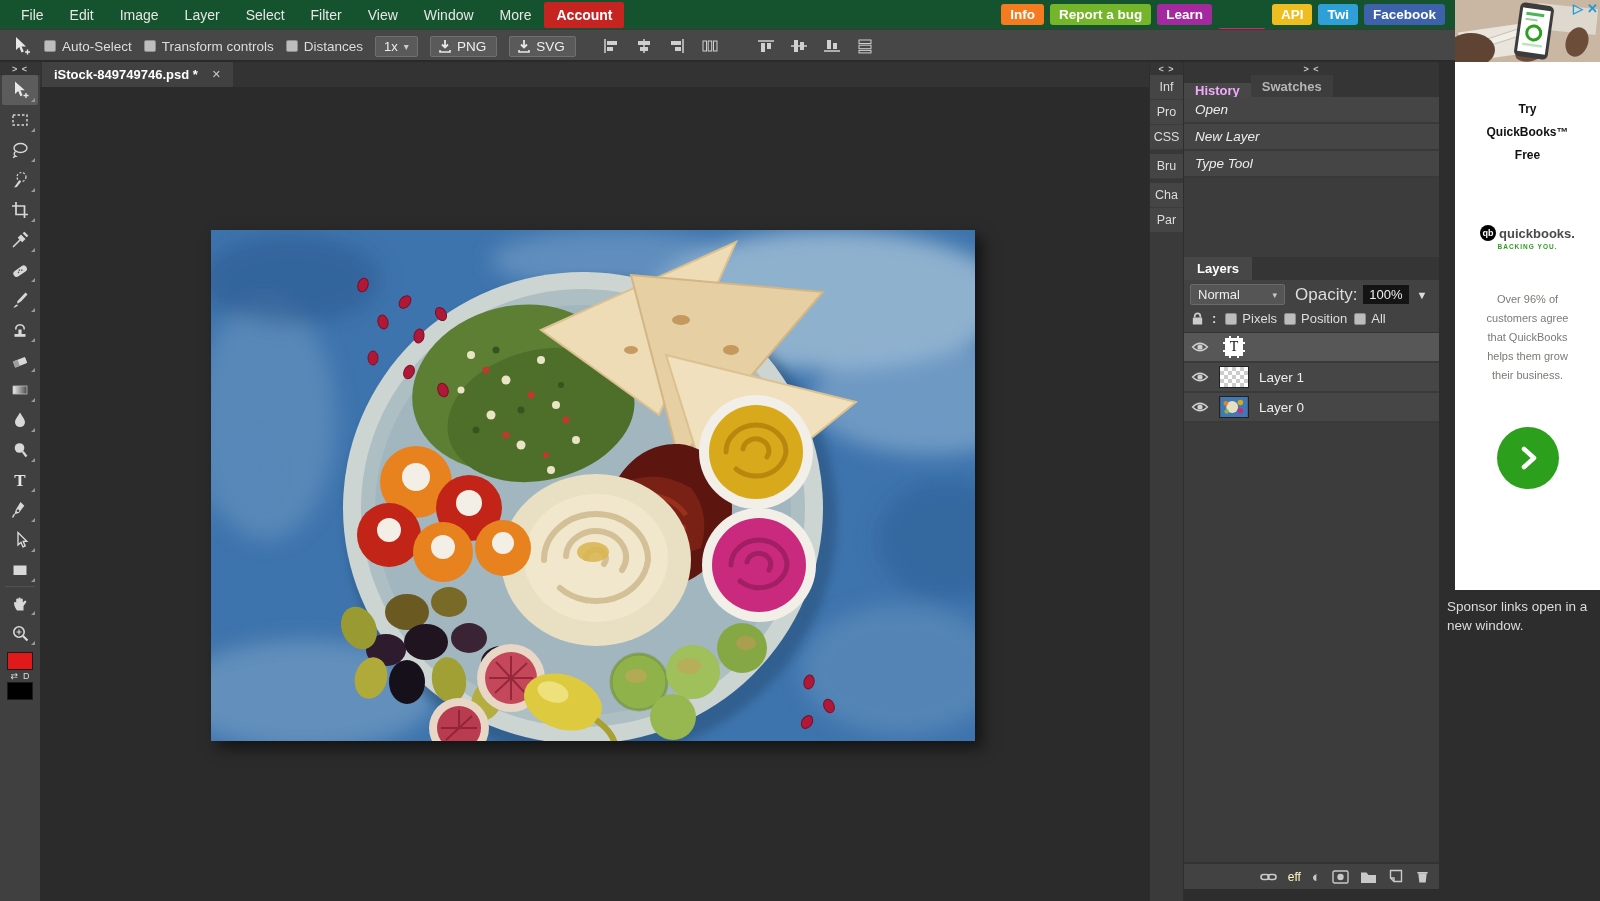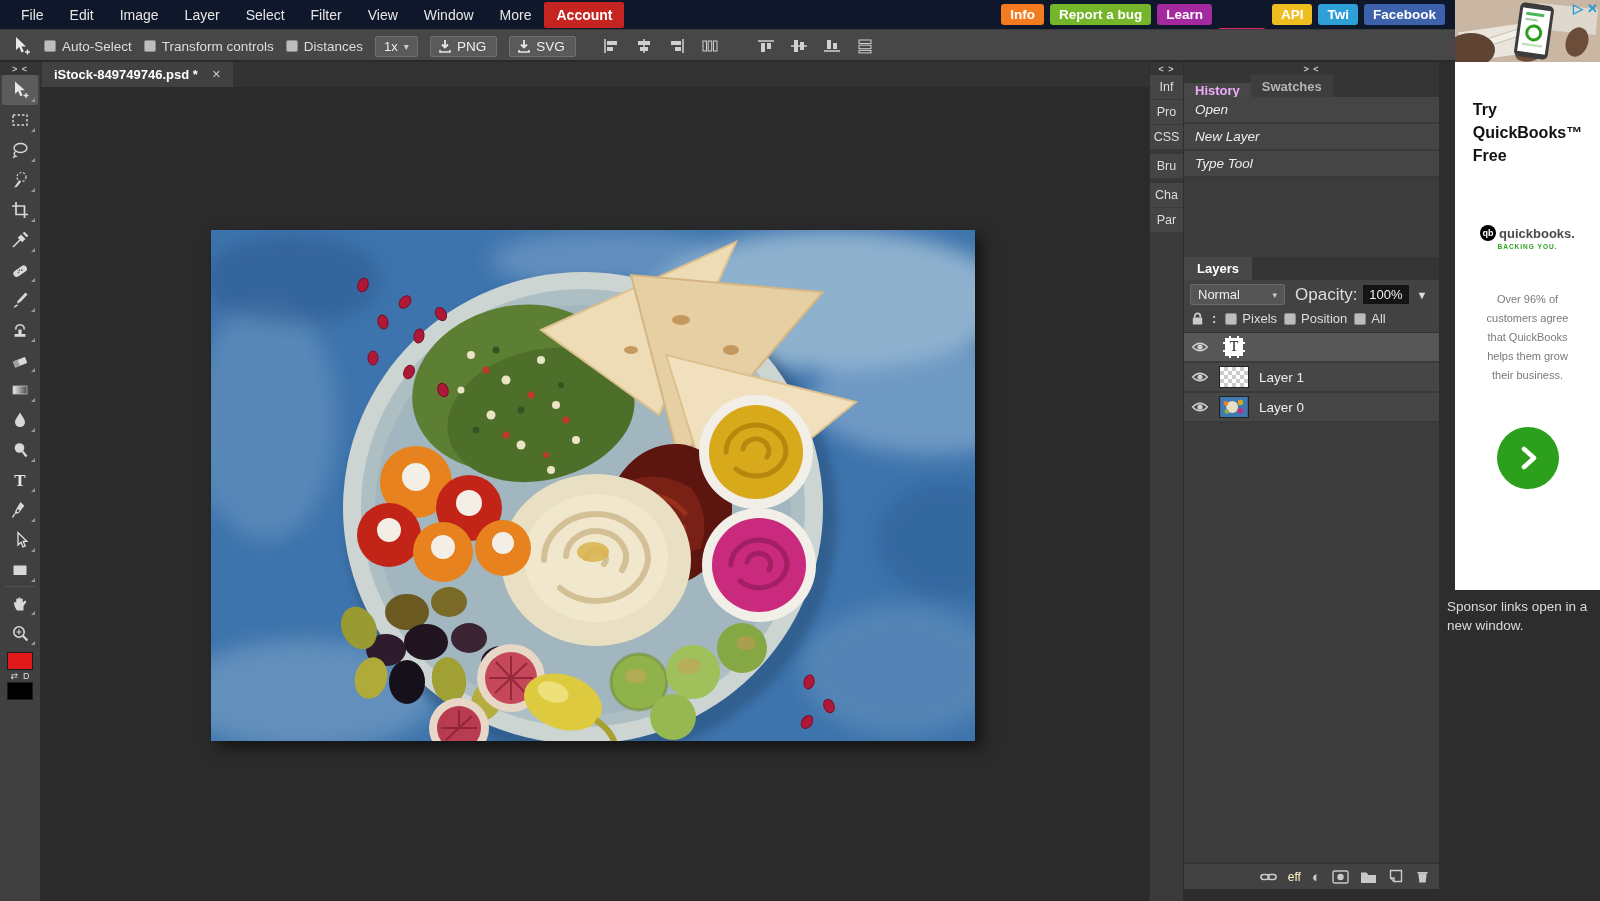--- a/index.html
+++ b/index.html
@@ -1,21 +1,21 @@
 <!DOCTYPE html>
 <html><head>
 <meta charset="utf-8">
 <style>
   * { box-sizing:border-box; margin:0; padding:0; }
   body { background:#1d1d1d; font-family:"Liberation Sans",sans-serif; }
   .screen { width:1600px; height:901px; display:flex; overflow:hidden; background:#2d2d2d; position:relative; }
   .left-wrap { width:1455px; display:flex; flex-direction:column; }
 
   
-  .menubar { height:29px; background:#0f172a; display:flex; align-items:center; padding:0 10px 0 8px; flex:none; }
+  .menubar { height:29px; background:#14532d; display:flex; align-items:center; padding:0 10px 0 8px; flex:none; }
   .menu-item { color:#e6e6e6; font-size:14px; padding:5px 13px; cursor:default; }
   .account-btn { color:#fff; font-weight:bold; font-size:14px; padding:5px 12px; border-radius:2px; }
   .menubar-spacer { flex:1; }
   .link-btn { color:#fff; font-size:13.5px; font-weight:bold; padding:3px 9px; border-radius:3px; margin-left:6px; white-space:nowrap; }
 
   
   .optionsbar { height:33px; background:#474747; border-top:1px solid #3a3a3a; box-shadow:inset 0 -2px 0 #2a2a2a; display:flex; align-items:center; gap:12px; padding:0 10px; color:#ddd; font-size:13.5px; flex:none; }
   .opt-move-icon { width:22px; height:20px; }
   .opt-checkbox { display:flex; align-items:center; gap:6px; }
   .cb { width:12px; height:12px; background:#bdbdbd; border:1px solid #8d8d8d; border-radius:2px; }
@@ -90,21 +90,21 @@
   .panel-bottom-gap { height:12px; background:#2d2d2d; flex:none; }
 
   .gap-col { width:16px; background:#2d2d2d; flex:none; }
 
   
   .ad-col { width:145px; display:flex; flex-direction:column; background:#2d2d2d; flex:none; }
   .ad-image { height:62px; position:relative; flex:none; }
   .ad-controls { position:absolute; top:1px; right:2px; display:flex; gap:4px; color:#1d9bd7; font-size:13px; font-weight:bold; }
   .ad-controls span { cursor:pointer; }
   .ad-body { background:#fff; height:528px; display:flex; flex-direction:column; align-items:center; padding-top:36px; flex:none; }
-  .ad-headline { font-size:16px; font-weight:bold; color:#111; text-align:left; line-height:23px; }
+  .ad-headline { font-size:12px; font-weight:bold; color:#111; text-align:center; line-height:23px; }
   .ad-logo { margin-top:58px; text-align:center; display:flex; flex-direction:column; align-items:center; gap:2px; }
   .logo-row { display:flex; align-items:center; gap:3px; }
   .logo-badge { width:16px; height:16px; border-radius:50%; color:#fff; font-size:9px; font-weight:bold; display:flex; align-items:center; justify-content:center; }
   .logo-name { color:#4a4a4a; font-weight:bold; font-size:13px; }
   .logo-tagline { font-size:6.5px; letter-spacing:1px; font-weight:bold; }
   .ad-text { margin-top:40px; color:#7a7a76; font-size:11px; line-height:19px; text-align:center; }
   .ad-cta { margin-top:42px; width:62px; height:62px; border-radius:50%; color:#fff; display:flex; align-items:center; justify-content:center; cursor:pointer; }
   .sponsor-note { color:#dcdcdc; font-size:13.5px; line-height:19px; padding:7px 4px 0 0; margin-left:-8px; }
 
   svg { display:block; }

